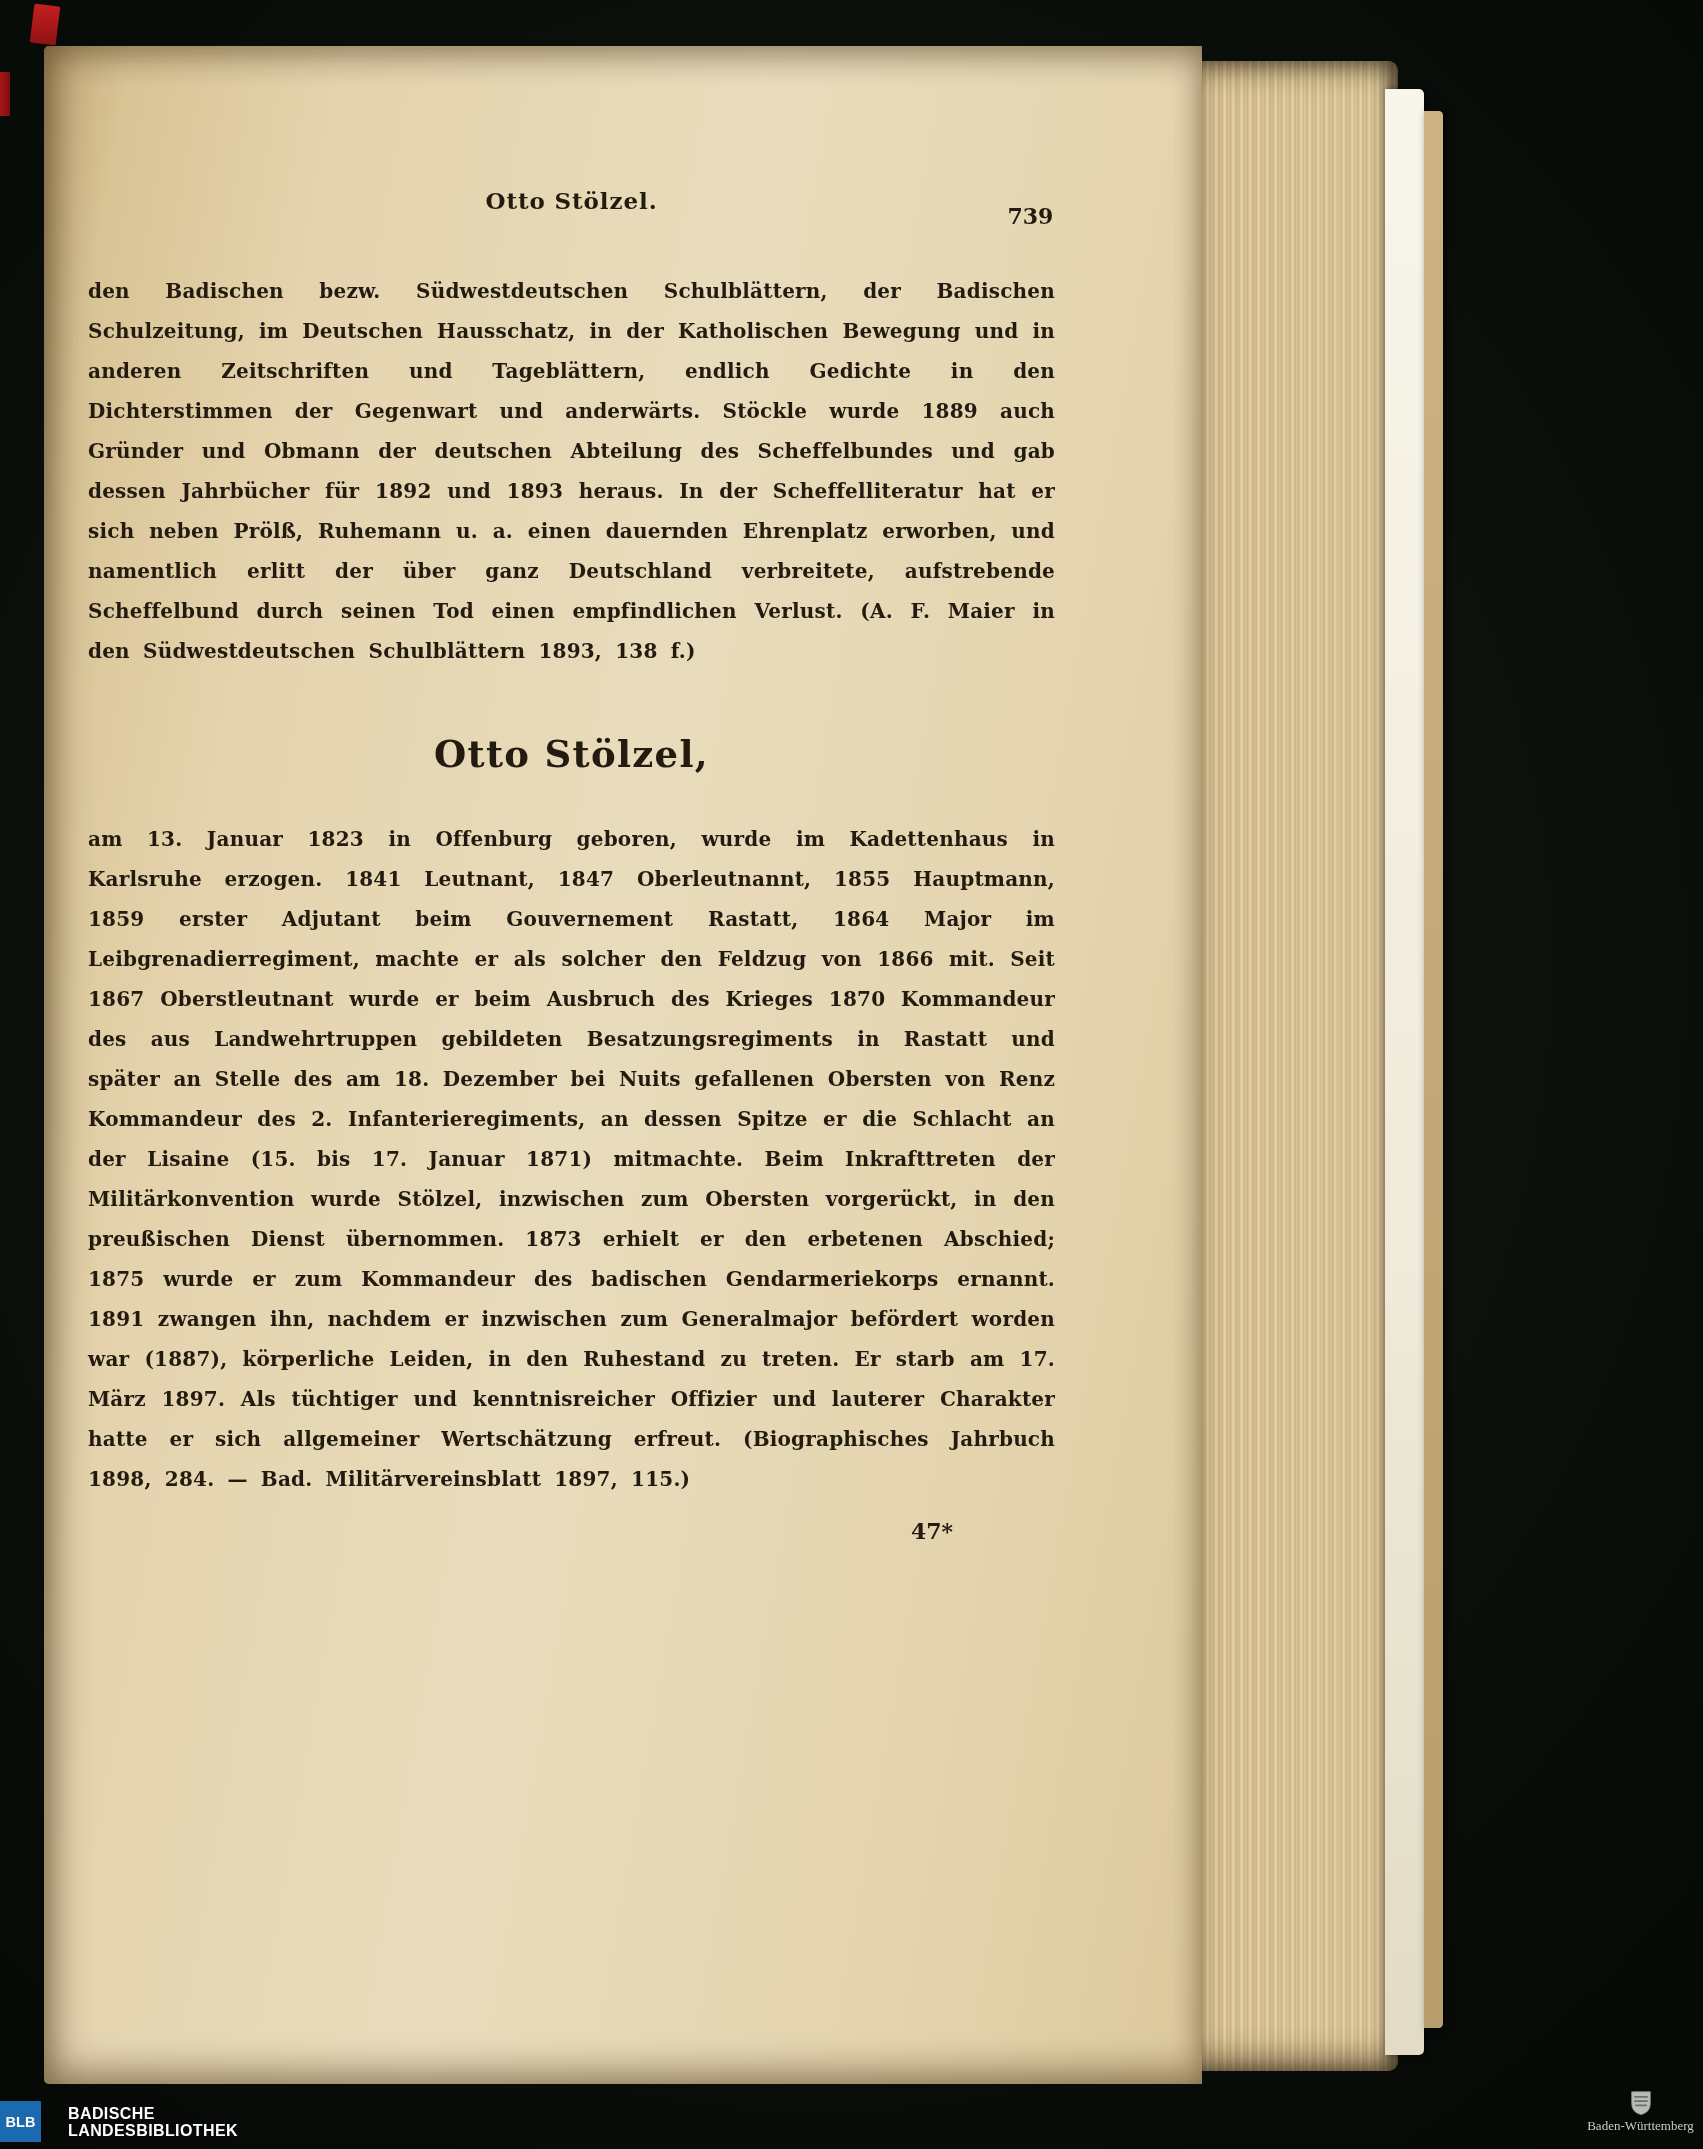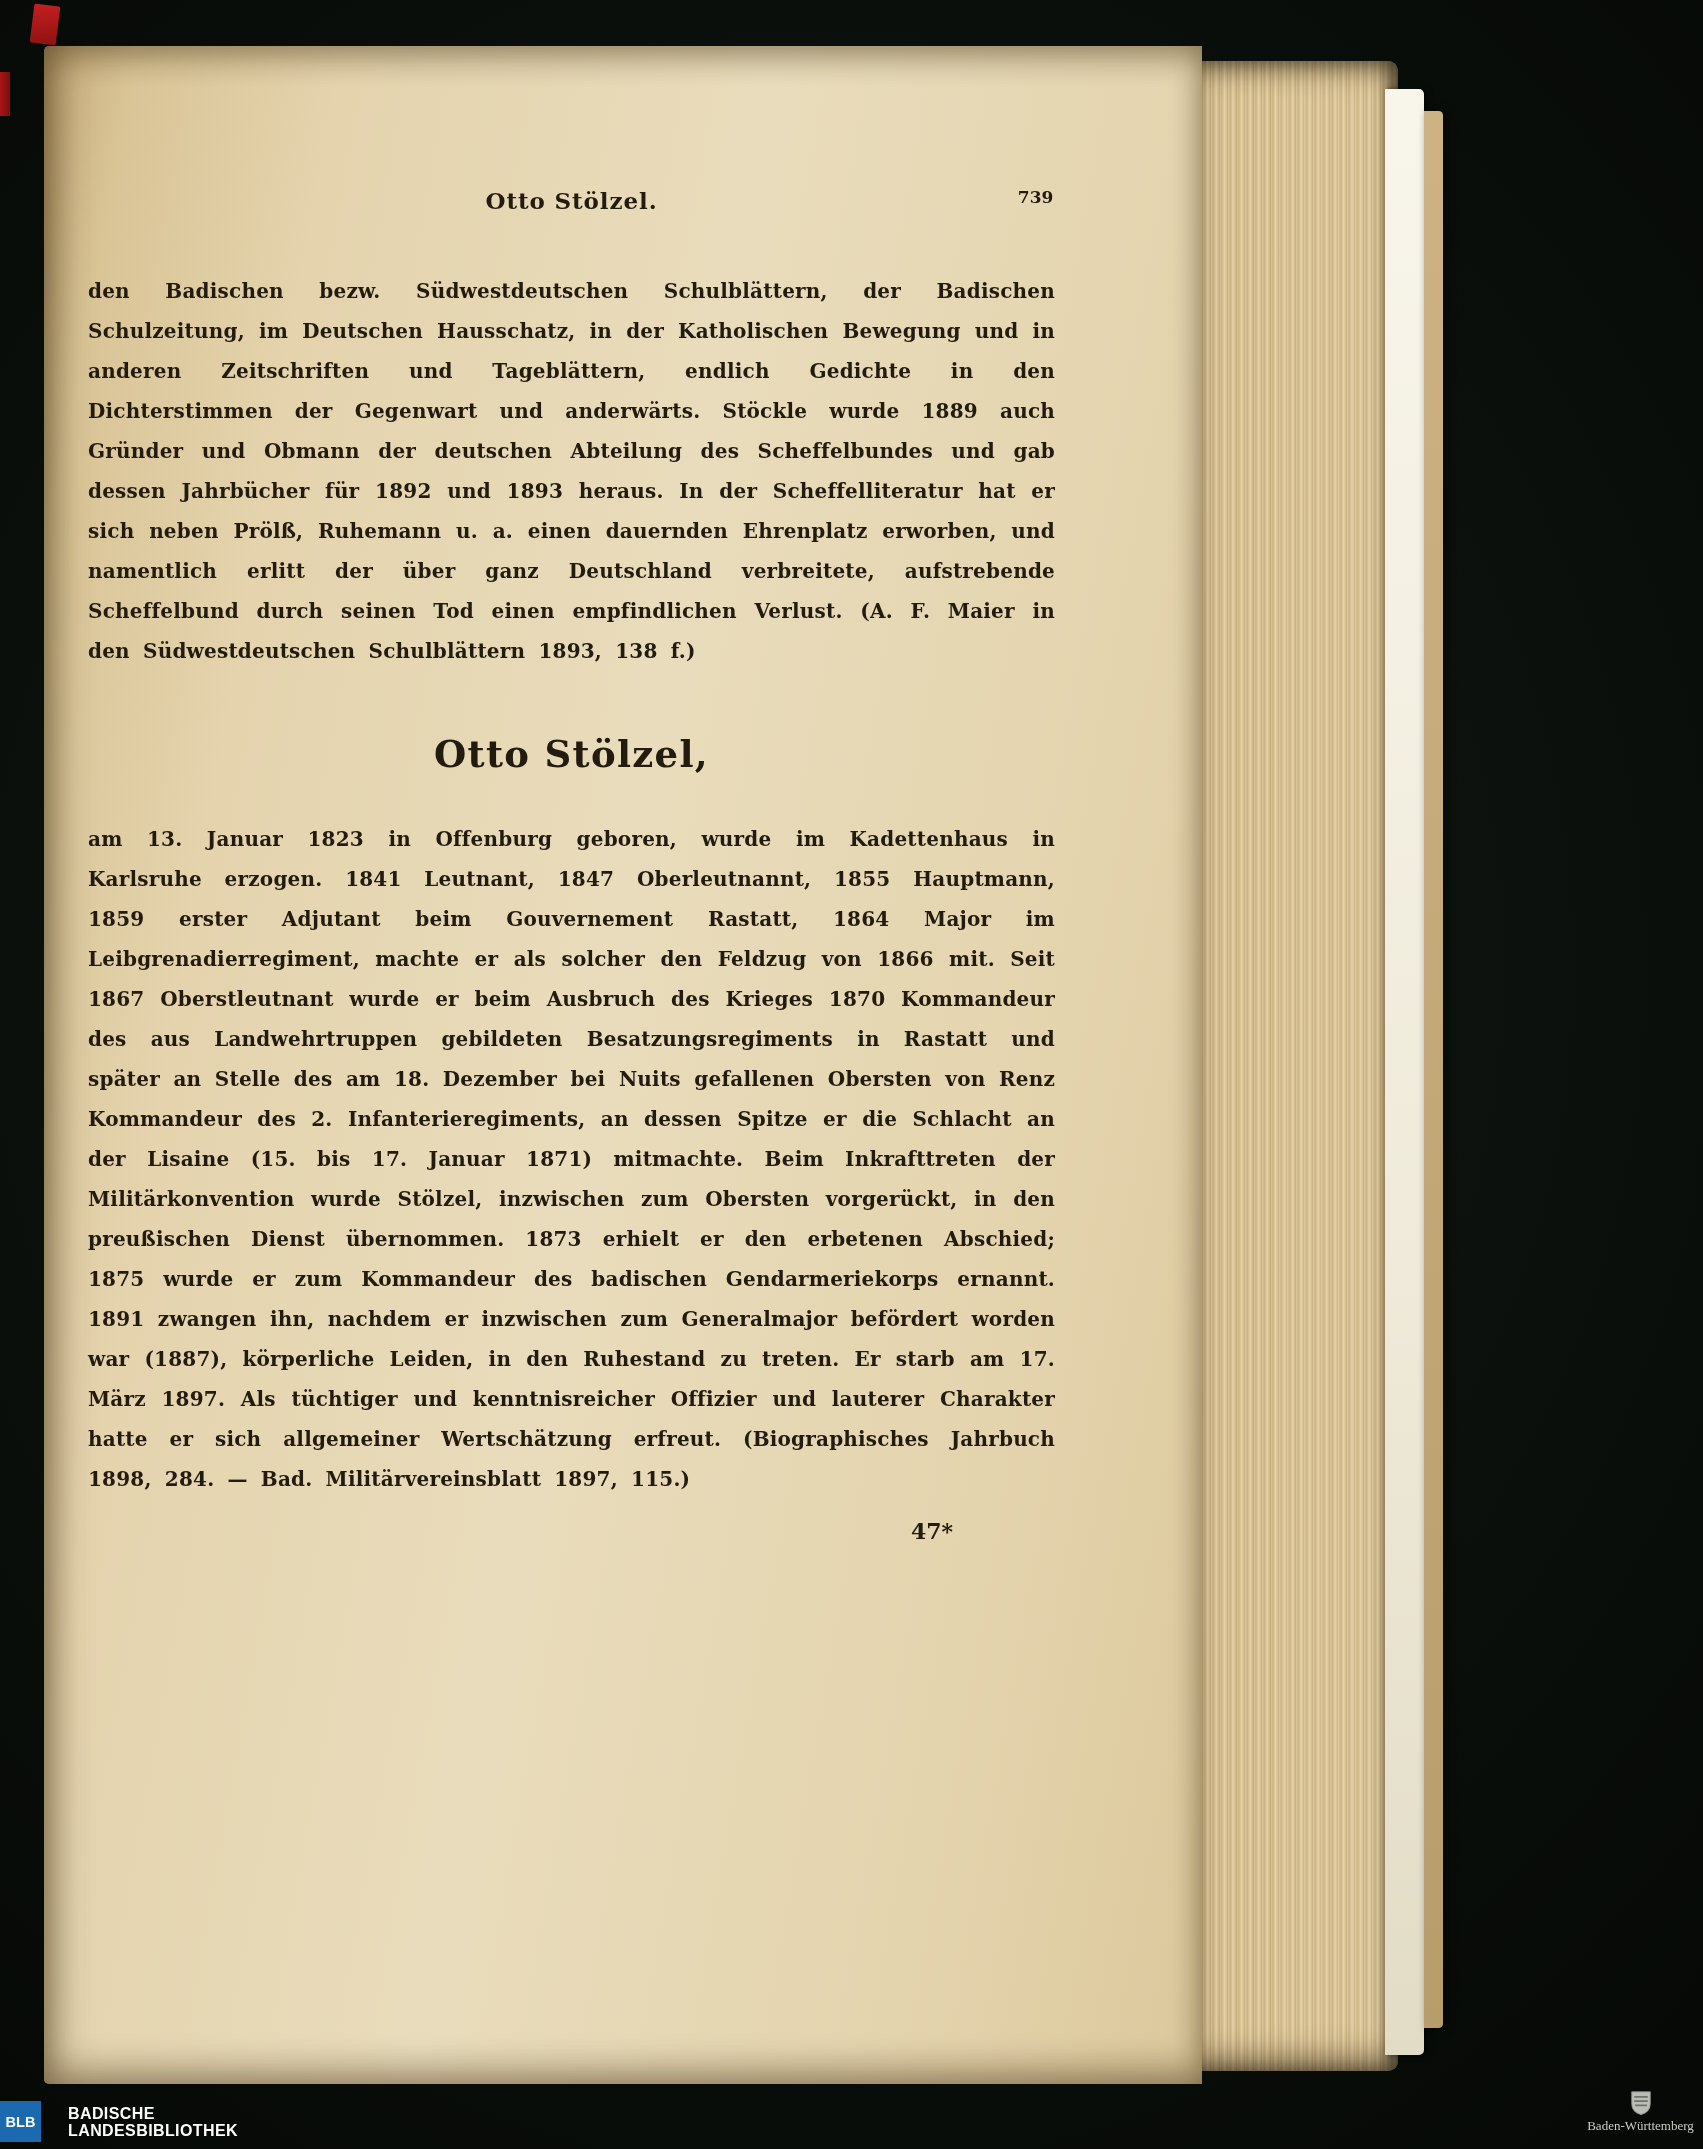--- a/index.html
+++ b/index.html
@@ -26,21 +26,21 @@
     box-shadow: 3.4px 0 8.5px rgba(0,0,0,.6); }
   .page {
     position:absolute; left:44px; top:46px; width:1158px; height:2038px;
     background: linear-gradient(100deg, #c3a878 0%, #d9c496 6%, #e4d3ad 20%, #e9dcbc 48%, #e4d4ae 78%, #dcc89c 100%);
     border-radius:5.1px 0 0 5.1px;
     box-shadow: inset 0 13.6px 27px rgba(60,40,10,.25), inset 13.6px 0 37px rgba(60,40,10,.32), inset 0 -17px 32px rgba(60,40,10,.28);
   }
   .content { position:absolute; top:0; left:0; right:0; bottom:0; padding:141px 147px 13px 44px; color:#241b10; }
   .running-header { position:relative; height:41px; }
   .running-title { display:block; text-align:center; font-size:23px; font-weight:bold; letter-spacing:0.9px; }
-  .page-number { position:absolute; right:1.7px; top:0; font-size:17px; font-weight:bold; }
+  .page-number { position:absolute; right:1.7px; top:16px; font-size:22px; font-weight:bold; }
   p.body-par { margin:43px 0 0 0; font-size:20px; line-height:40px; font-weight:bold;
     text-align:justify; word-spacing:6px; letter-spacing:0.2px; }
   p.after-heading { }
   h2.section-heading { margin:61px 0 0 0; text-align:center; font-size:37px; font-weight:bold; letter-spacing:1.3px; }
   .signature { margin-top:19px; text-align:right; padding-right:102px; font-size:22px; font-weight:bold; }
   
   .blb { position:absolute; left:0; bottom:6.8px; display:flex; align-items:center; gap:27px; }
   .blb-square { width:41px; height:41px; background:#1b6ab0; color:#ffffff;
     font-family:"Liberation Sans", sans-serif; font-weight:bold; font-size:14.5px;
     display:flex; align-items:center; justify-content:center; }

